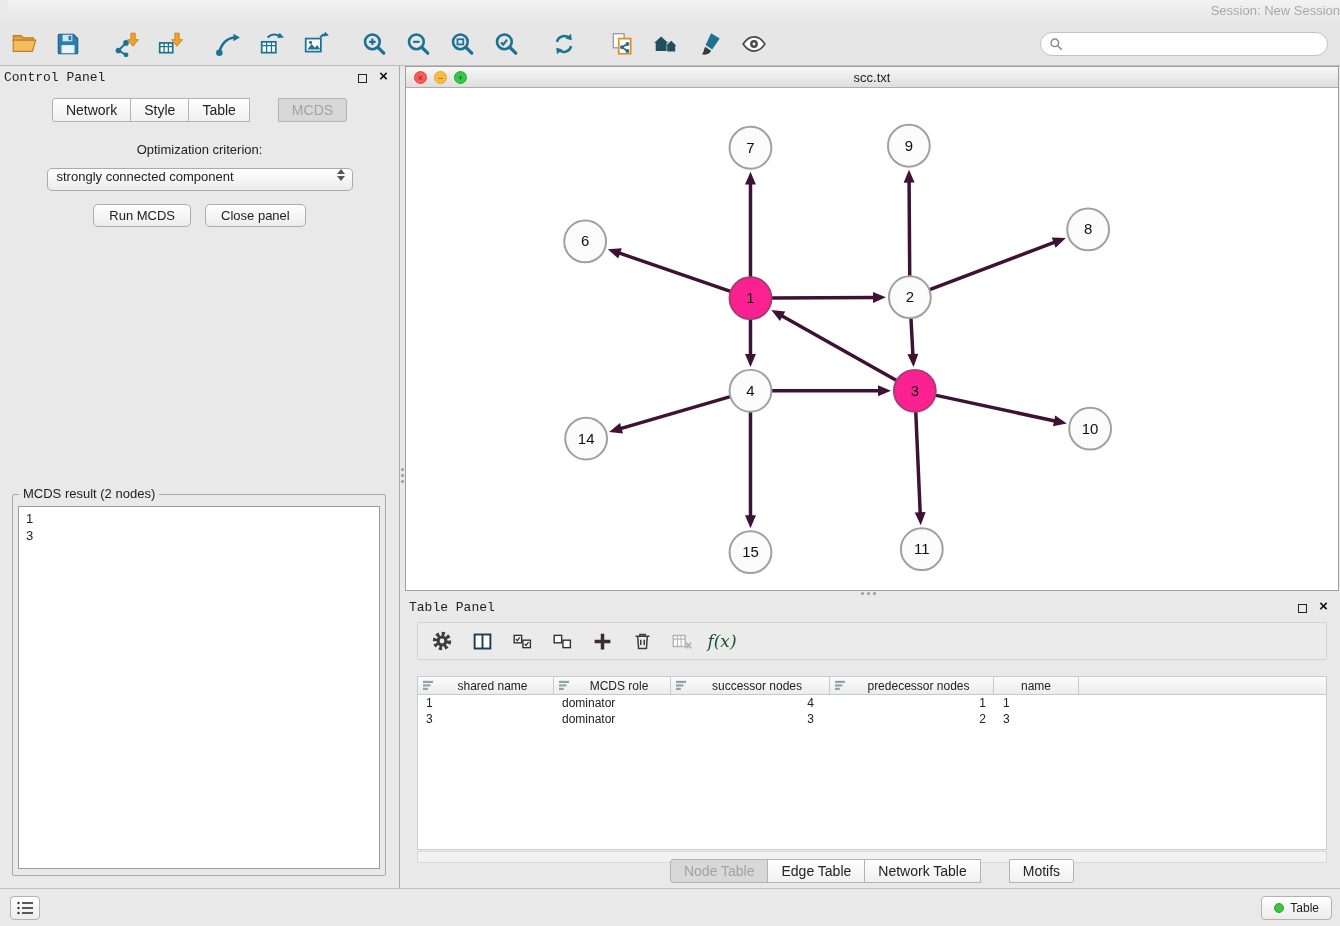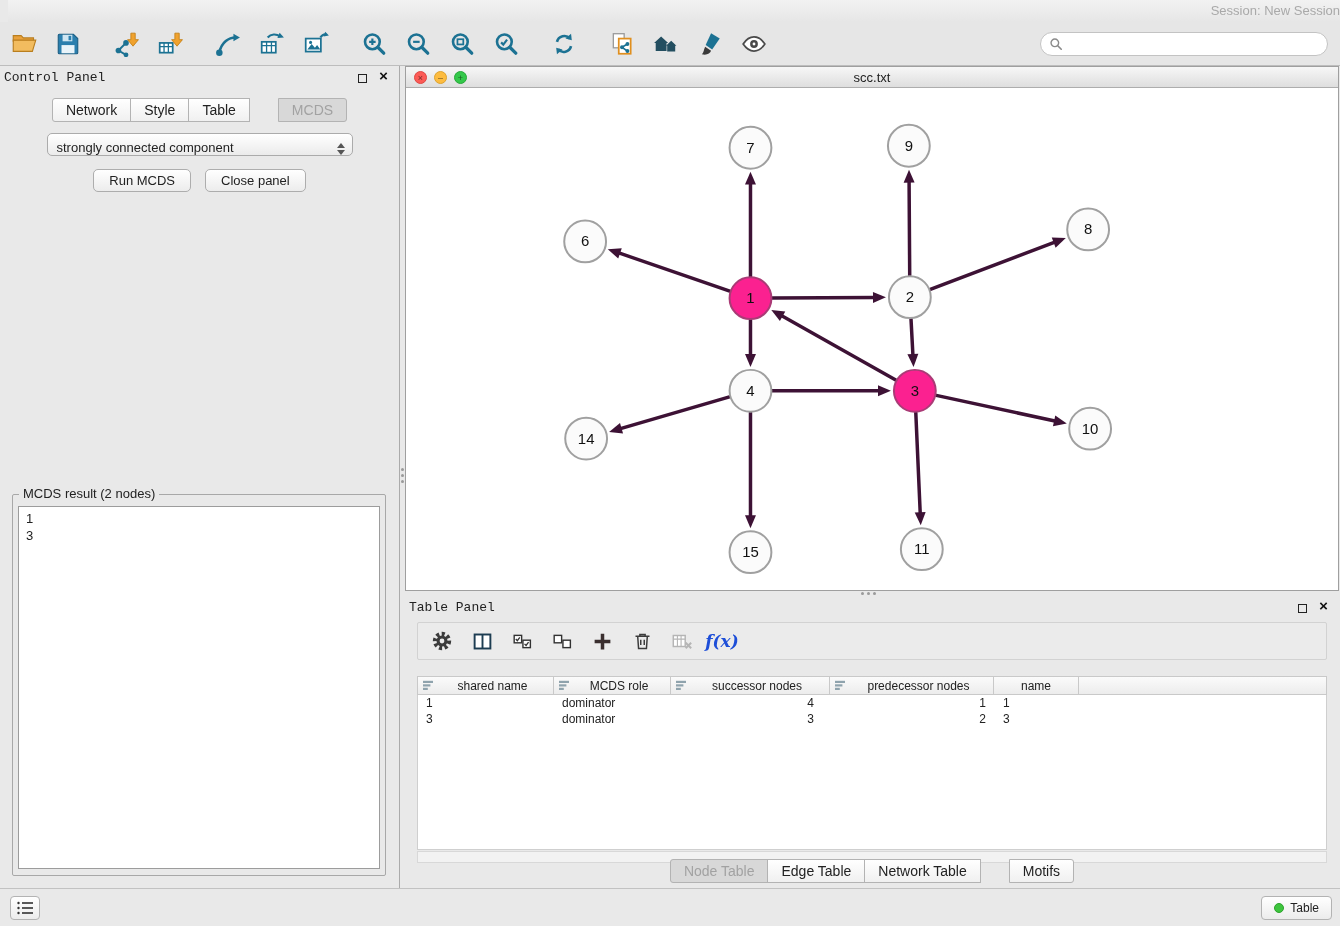--- a/index.html
+++ b/index.html
@@ -51,21 +51,21 @@
     border:1px solid #b3b3b3; margin-left:-1px; cursor:default;
   }
   .tab-btn:first-child { border-radius:3px 0 0 3px; margin-left:0; }
   .tab-btn:last-child { border-radius:0 3px 3px 0;margin-left:28px; }
   .tab-btn.active { background:#d8d8d8; color:#a2a2a2; }
   .opt-label { text-align:center; margin-top:20px; font-size:13px; }
   .popup-select {
     width:306px; height:23px; margin:11px auto 0;
     border:1px solid #ababab; border-radius:5px;
     background: linear-gradient(#ffffff,#ebebeb);
-    display:flex; align-items:flex-end; padding:0 7px 0 9px;
+    display:flex; align-items:flex-start; padding:0 7px 0 9px;
     font-size:13px; position:relative;
   }
   .popup-select .value { flex:1; }
   .stepper { display:flex; flex-direction:column; gap:2px; align-items:center; }
   .stepper .up { width:0; height:0; border-left:4px solid transparent; border-right:4px solid transparent; border-bottom:5px solid #555; }
   .stepper .down { width:0; height:0; border-left:4px solid transparent; border-right:4px solid transparent; border-top:5px solid #555; }
   .cp-buttons { display:flex; justify-content:center; gap:14px; margin-top:13px; }
   .btn {
     padding:3px 15px; font-size:13px; color:#222;
     border:1px solid #adadad; border-radius:5px;
@@ -108,21 +108,21 @@
   .h-grip { position:absolute; left:860px; top:591px; width:16px; height:5px; display:flex; align-items:center; justify-content:center; gap:3px; }
   .h-grip i { width:3px; height:3px; border-radius:50%; background:#9a9a9a; display:block; }
   
   .table-panel { position:absolute; left:405px; top:596px; width:934px; height:292px; background:#e9e9e9; }
   .tp-toolbar {
     position:absolute; top:26px; left:12px; right:12px; height:38px;
     background:#ebebeb; border:1px solid #d2d2d2; border-radius:2px;
     display:flex; align-items:center; gap:16px; padding-left:12px;
   }
   .tp-tool { width:24px; height:24px; display:flex; align-items:center; justify-content:center; cursor:default; }
-  .fx { font-family:"DejaVu Serif", serif; font-style:italic; font-size:17px; color:#1d4ed8;font-weight:bold; }
+  .fx { font-family:"DejaVu Serif", serif; font-style:italic; font-size:17px; color:#14532d; }
   .tbl-header {
     position:absolute; top:80px; left:12px; right:12px; height:19px;
     display:flex; background: linear-gradient(#fbfbfb,#ececec);
     border:1px solid #c9c9c9; font-size:12px; color:#222;
   }
   .th { display:flex; align-items:center; border-right:1px solid #c9c9c9; padding:0 5px; height:100%; }
   .th .lbl { margin:0 auto; }
   .th svg { flex:0 0 auto; margin-right:3px; }
   .th.c0 { width:136px; } .th.c1 { width:117px; } .th.c2 { width:159px; }
   .th.c3 { width:164px; } .th.c4 { width:85px;justify-content:center; } .th.fill { flex:1; border-right:none; }
@@ -315,20 +315,21 @@
     <span>Control Panel</span>
     <span class="float-icon"></span>
     <span class="close-icon">×</span>
   </div>
   <div class="cp-tabs">
     <div class="tab-btn">Network</div>
     <div class="tab-btn">Style</div>
     <div class="tab-btn">Table</div>
     <div class="tab-btn active">MCDS</div>
   </div>
+  <div class="opt-label">Optimization criterion:</div>
   <div class="popup-select">
     <span class="value">strongly connected component</span>
     <span class="stepper">
         <i class="up"></i>
         <i class="down"></i>
       </span>
   </div>
   <div class="cp-buttons">
     <button class="btn">Run MCDS</button>
     <button class="btn">Close panel</button>

